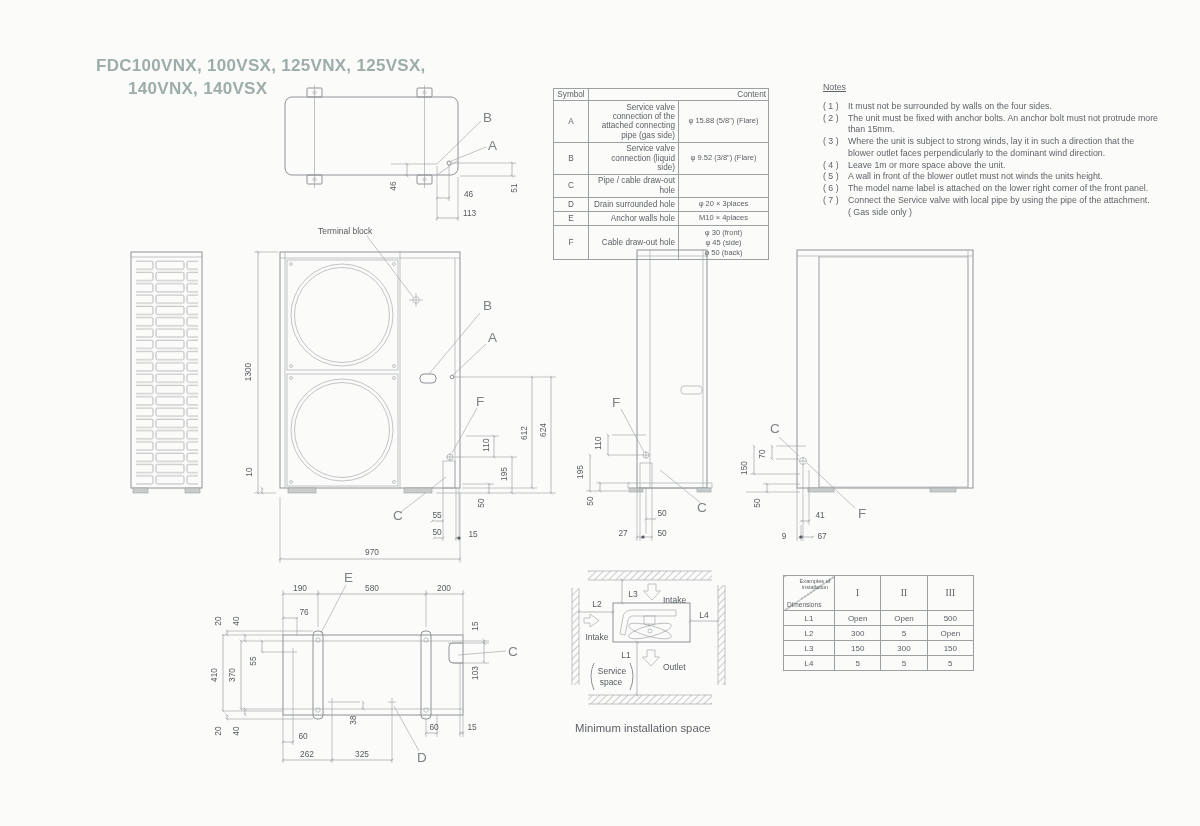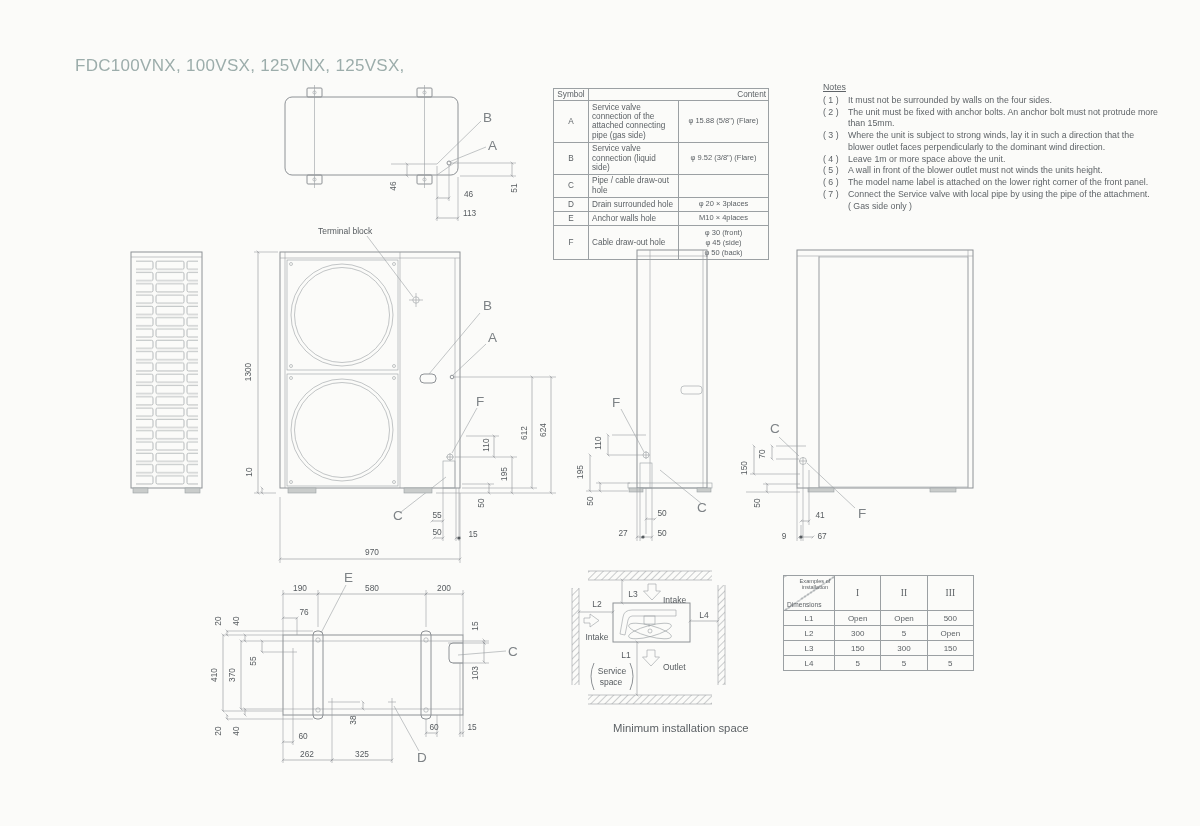--- a/index.html
+++ b/index.html
@@ -1,72 +1,73 @@
 <!DOCTYPE html>
 <html><head>
 <meta charset="utf-8">
 <style>
   html,body{margin:0;padding:0;background:#e9eae8;}
   .page{position:relative;width:1200px;height:826px;background:#fbfbf9;overflow:hidden;
         font-family:"Liberation Sans",sans-serif;color:#5d6266;}
   .abs{position:absolute;}
 
   
-  .title{left:75px;top:55px;font-size:17px;font-weight:normal;color:#9cadab;line-height:1.35;letter-spacing:.3px;}
+  .title{left:96px;top:55px;font-size:17px;font-weight:bold;color:#9cadab;line-height:1.35;letter-spacing:.3px;}
   .title .l2{padding-left:32px;}
 
   
   table.symtab{left:553px;top:88px;border-collapse:collapse;table-layout:fixed;width:216px;
                font-size:8.2px;color:#5d6266;}
   table.symtab th,table.symtab td{border:1px solid #9ba0a3;padding:1.5px 3px;vertical-align:middle;}
   table.symtab th{font-weight:normal;text-align:right;padding:1px 2px;}
   .symtab .sym{width:30px;text-align:center;}
-  .symtab .cnt{width:130px;text-align:left;line-height:1.15;}
+  .symtab .cnt{width:130px;text-align:right;line-height:1.15;}
   .symtab .val{width:76px;text-align:center;font-size:7.5px;line-height:1.35;}
   .preline{white-space:pre-line;}
 
   
   .notes{left:823px;top:82px;width:335px;font-size:8.8px;line-height:1.34;color:#5f6468;}
-  .notes .hd{margin-bottom:1px;text-decoration:underline;}
+  .notes .hd{margin-bottom:7px;text-decoration:underline;}
   .note-item{display:flex;}
   .note-item .num{flex:0 0 25px;}
   .note-item .txt{flex:1;white-space:pre-line;}
 
   
   svg.drawing{left:0;top:0;}
   .ln{stroke:#8e9296;stroke-width:1;fill:none;}
   .tn{stroke:#9aa0a3;stroke-width:.6;fill:none;}
   .dm{stroke:#8e9296;stroke-width:.6;fill:none;marker-start:url(#tk);marker-end:url(#tk);}
   .ft{fill:#c9cccb;stroke:#9aa0a3;stroke-width:.6;}
   svg text{fill:#565b5f;font-family:"Liberation Sans",sans-serif;}
   .dt{font-size:8.3px;}
   .sm{font-size:8.5px;}
   .lb{font-size:13.5px;fill:#7d8286;}
   .dot{fill:#565b5f;stroke:none;}
 
   
-  .caption{left:575px;top:722px;font-size:11.3px;color:#5d6266;margin-left:38px;}
+  .caption{left:575px;top:722px;font-size:11.3px;color:#5d6266;}
 
   
   table.dimtab{left:783px;top:575px;border-collapse:collapse;table-layout:fixed;width:191px;
                font-size:8px;color:#5d6266;}
   table.dimtab th,table.dimtab td{border:1px solid #9ba0a3;text-align:center;padding:0;height:14px;font-weight:normal;}
   .dimtab .corner{position:relative;height:34px;width:50px;
      background:linear-gradient(to bottom right,transparent calc(50% - .5px),#9ba0a3 calc(50% - .5px),#9ba0a3 calc(50% + .5px),transparent calc(50% + .5px));}
   .dimtab .corner .ctop{position:absolute;top:2px;right:1px;width:36px;font-size:5.6px;line-height:1.15;text-align:center;}
   .dimtab .corner .cbot{position:absolute;bottom:2px;left:3px;font-size:6.6px;}
   .dimtab .roman{font-family:"Liberation Serif",serif;font-size:9.5px;}
 </style>
 </head>
 <body>
 
 <div class="page">
 
   <div class="abs title">
     <div>FDC100VNX, 100VSX, 125VNX, 125VSX,</div>
+    <div class="l2">140VNX, 140VSX</div>
   </div>
 
   <table class="abs symtab">
     <tbody>
         <tr>
       <th class="sym">Symbol</th>
       <th colspan="2">Content</th>
     </tr>
     <tr>
       <td class="sym">A</td>

